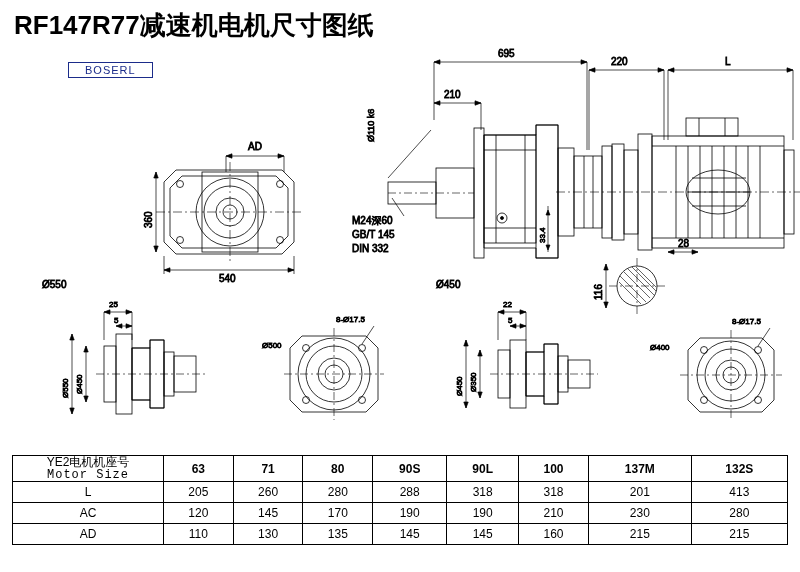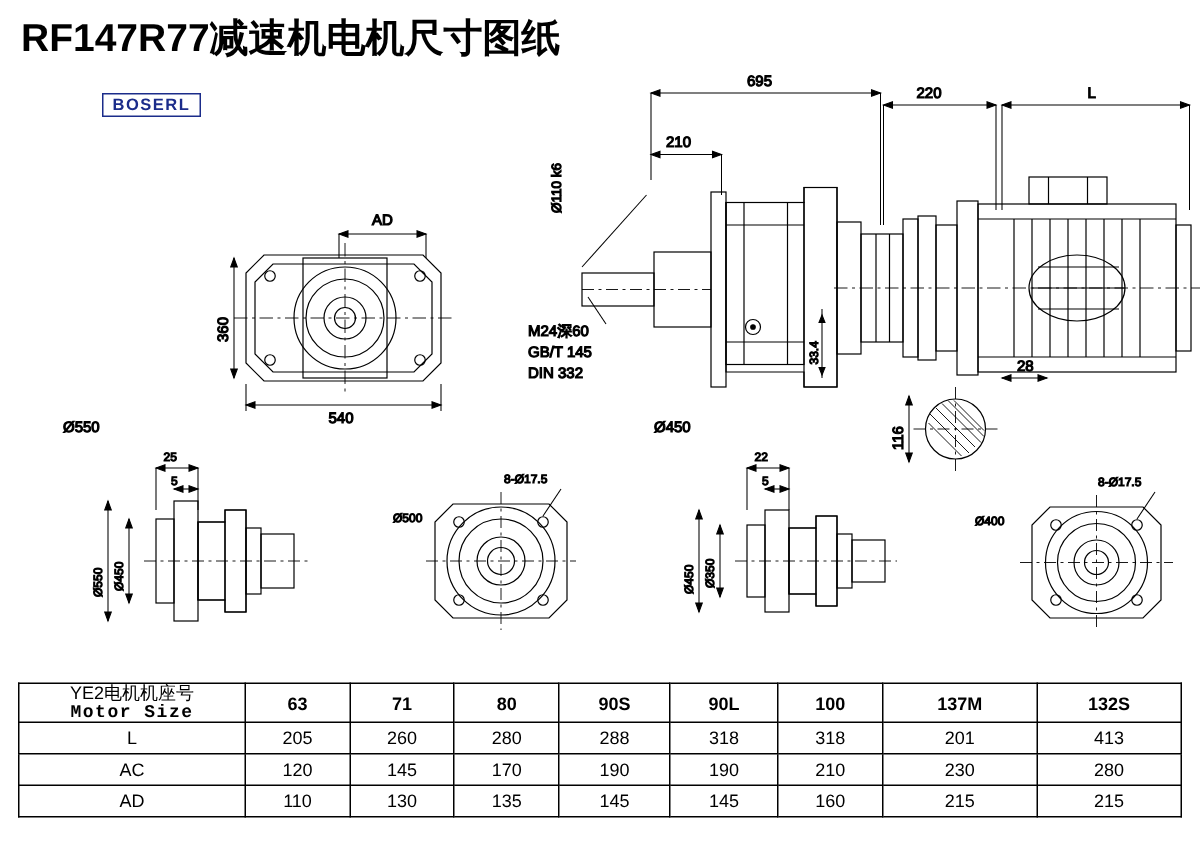--- a/index.html
+++ b/index.html
@@ -14,22 +14,22 @@
 
   .title{
     position:absolute;left:14px;top:8px;
     font-size:26px;font-weight:bold;letter-spacing:0px;
     white-space:nowrap;
   }
   .logo{
     position:absolute;left:68px;top:62px;
     border:1px solid #1b2c8a;
     color:#1b2c8a;
-    font-size:11px;font-weight:bold;
-    padding:1px 6px;
+    font-size:11px;font-weight:normal;
+    padding:1px 16px;
     letter-spacing:1px;
   }
   .stage{position:absolute;left:0;top:0;width:800px;height:572px;padding-left:36px;}
   svg{display:block;}
 
   .lbl{font-family:"Liberation Sans", sans-serif;font-size:9px;fill:#000;}
   .lbl10{font-family:"Liberation Sans", sans-serif;font-size:10px;fill:#000;}
   .lbl8{font-family:"Liberation Sans", sans-serif;font-size:8px;fill:#000;}
   .lblcn{font-family:"Liberation Sans", sans-serif;font-size:10px;fill:#000;}
 
@@ -48,21 +48,21 @@
     margin-left:44px;
   }
   .spec-table td.rowhead{
     width:150px;
     text-align:center;
   }
   .spec-table tr.head td{font-weight:bold;}
   .spec-table tr.head td.rowhead{font-weight:normal;}
   .two-line{line-height:1.05;padding:2px 0;}
   .two-line .l1{font-size:12px;}
-  .two-line .l2{font-size:12px;letter-spacing:1px;font-family:"Liberation Mono", monospace;font-weight:bold;}
+  .two-line .l2{font-size:12px;letter-spacing:1px;font-family:"Liberation Mono", monospace;}
 </style>
 </head>
 <body>
 
 <div class="title">RF147R77减速机电机尺寸图纸</div>
 
 <div class="logo">BOSERL</div>
 
 <div class="stage">
 <svg width="800" height="572" viewBox="0 0 800 572" xmlns="http://www.w3.org/2000/svg" stroke="#000" fill="none" stroke-width="0.8">

